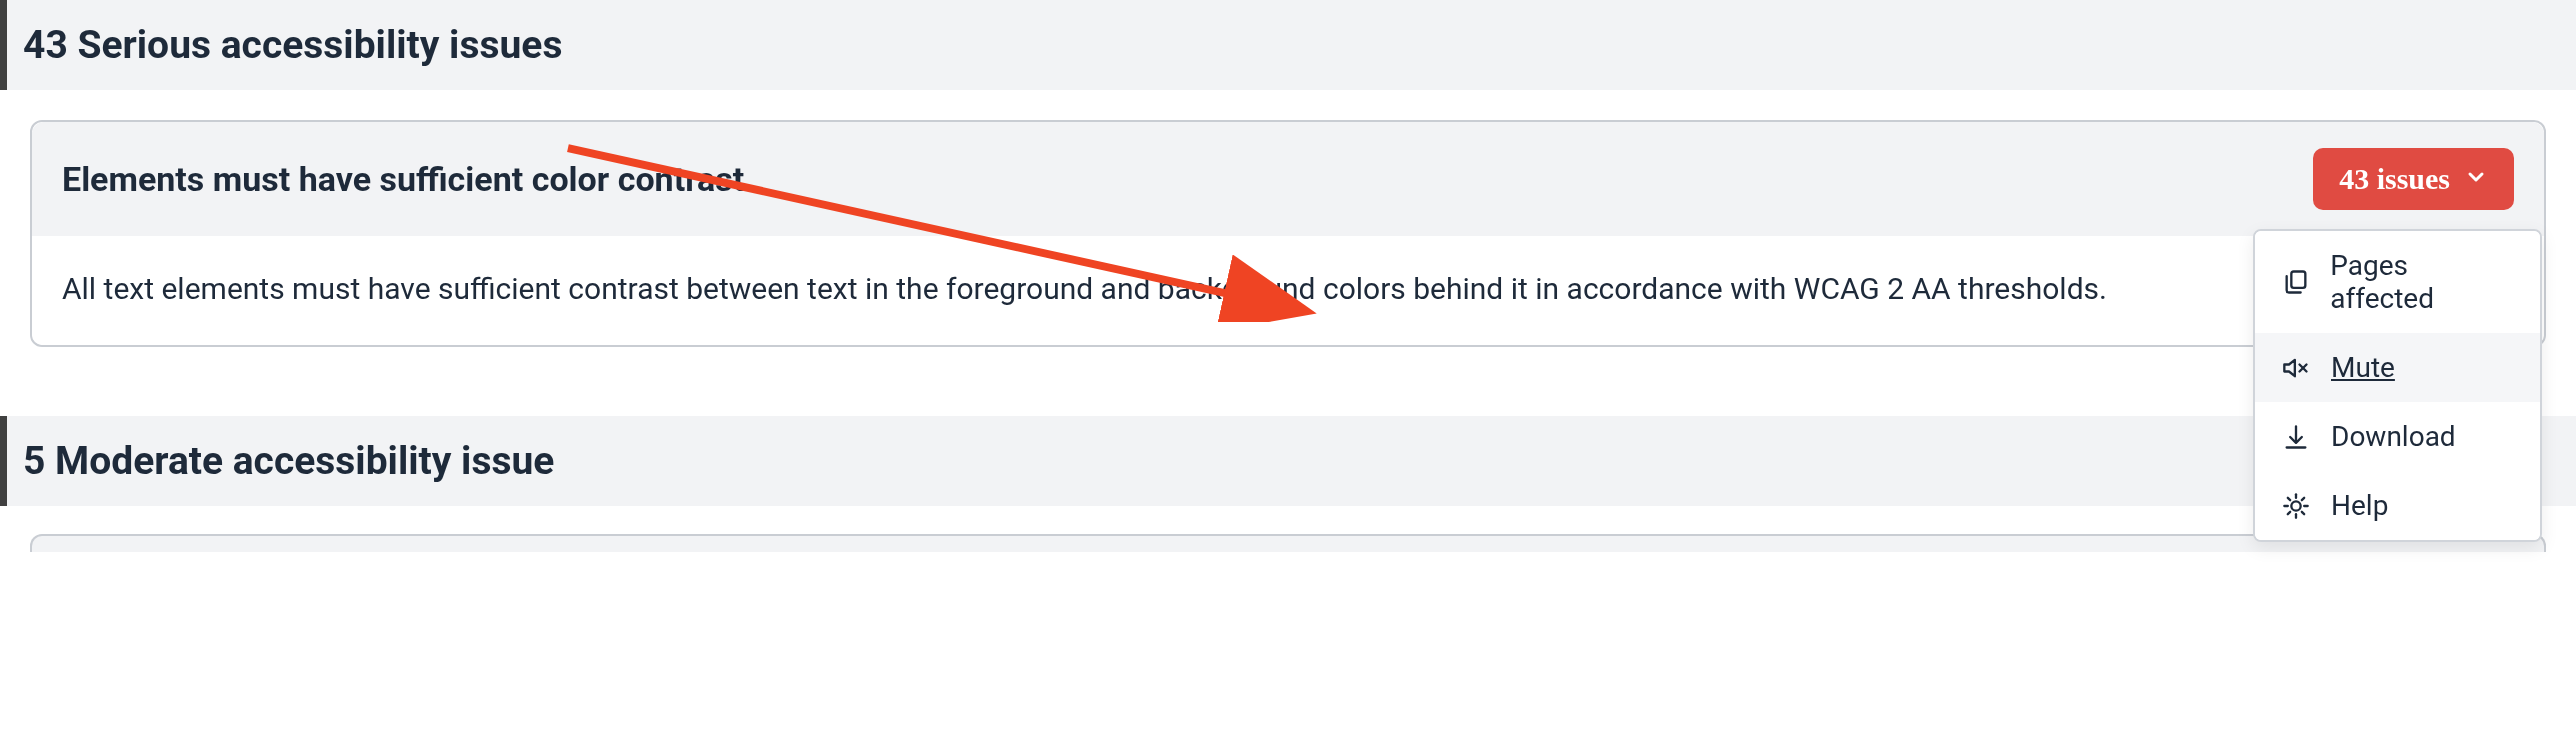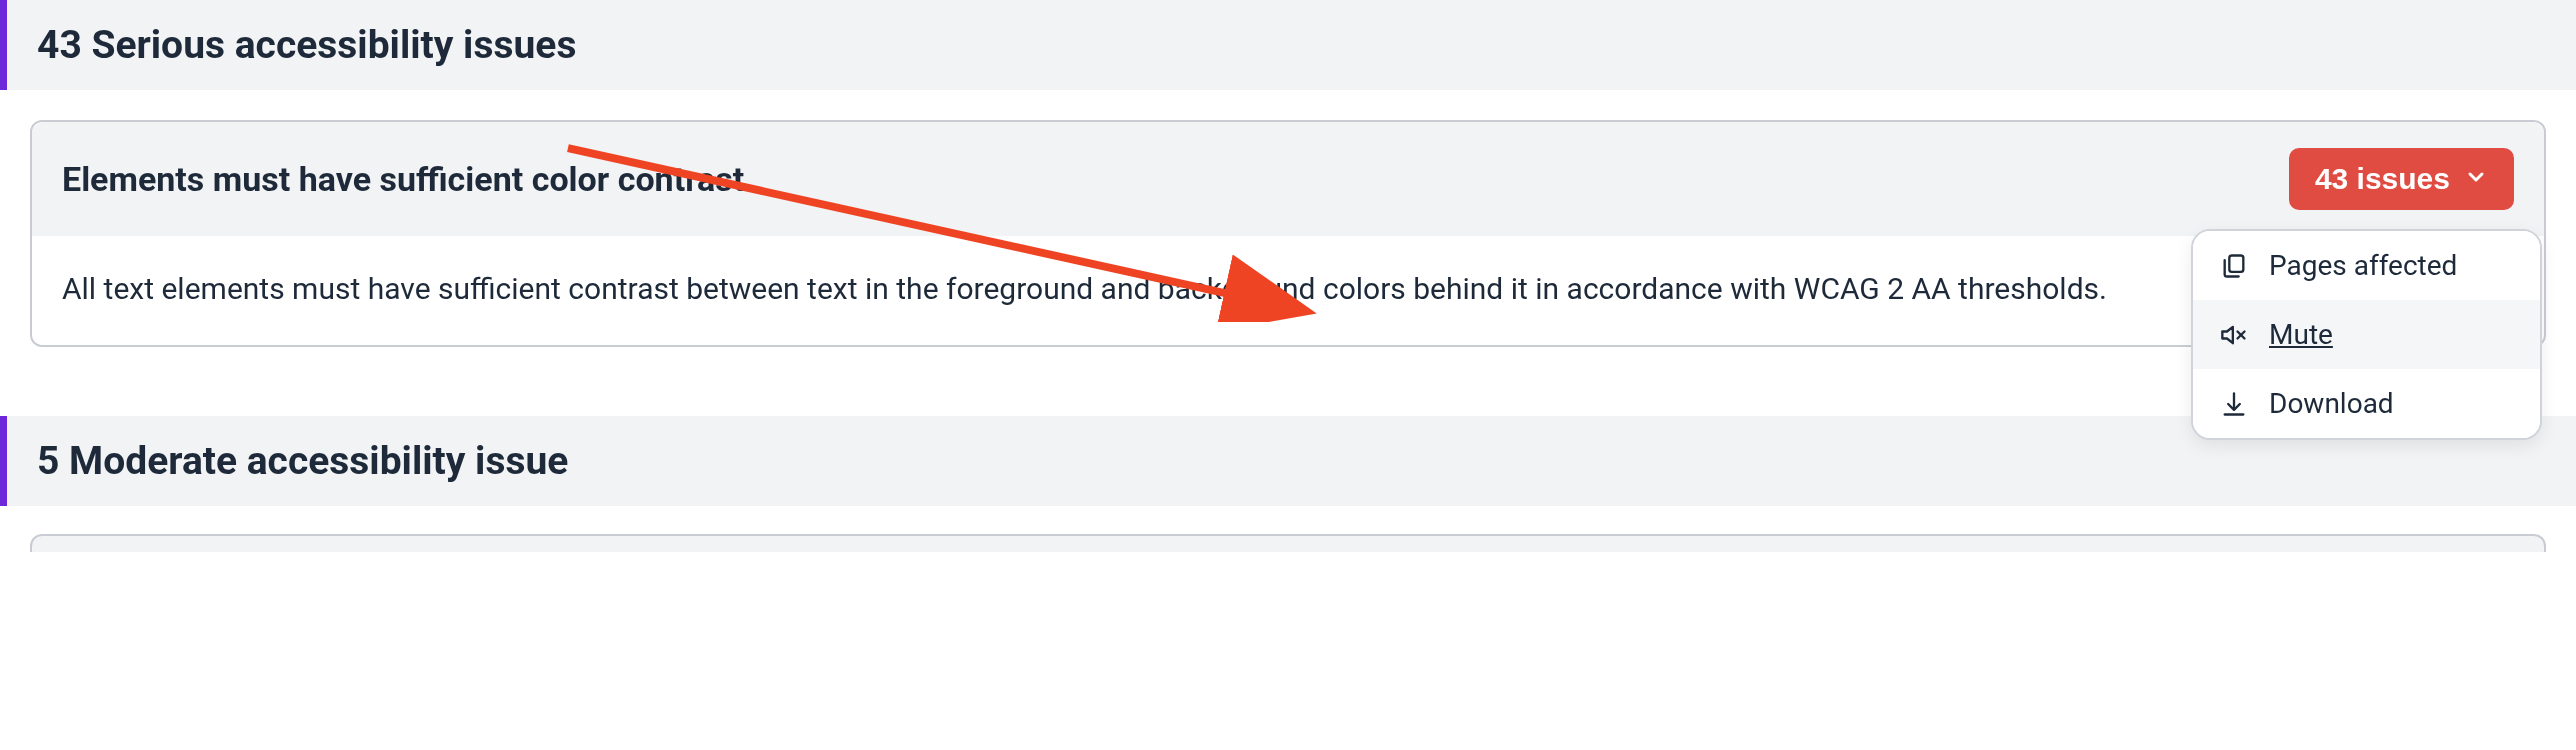--- a/index.html
+++ b/index.html
@@ -13,22 +13,22 @@
       color: #1e2a3a;
       width: 2576px;
       height: 750px;
       position: relative;
       padding: 0;
     }
     .section-header {
       display: flex;
       align-items: center;
       background: #f2f3f5;
-      border-left: 7px solid #6d28d9;
-      padding: 22px 30px;
+      border-left: 7px solid #404040;
+      padding: 22px 16px;
       margin-bottom: 30px;
     }
     .section-header h2 {
       font-size: 39px;
       font-weight: 700;
       color: #1e2a3a;
     }
     .card {
       border: 2px solid #c9cdd3;
       border-radius: 12px;
@@ -55,20 +55,21 @@
       color: #ffffff;
       border: none;
       border-radius: 10px;
       padding: 14px 26px;
       font-size: 30px;
       font-weight: 600;
       display: flex;
       align-items: center;
       gap: 14px;
       cursor: pointer;
+      font-family: Liberation Serif, serif;
     }
     .issues-btn svg {
       width: 24px;
       height: 24px;
     }
     .card-body {
       padding: 30px 30px 34px 30px;
       background: #ffffff;
       border-bottom-left-radius: 12px;
       border-bottom-right-radius: 12px;
@@ -76,24 +77,24 @@
     .card-body p {
       font-size: 30px;
       line-height: 1.5;
       color: #1e2a3a;
       font-weight: 400;
     }
     .dropdown {
       position: absolute;
       top: 107px;
       right: 2px;
-      width: 351px;
+      width: 289px;
       background: #ffffff;
       border: 2px solid #d0d4da;
-      border-radius: 19px;
+      border-radius: 8px;
       box-shadow: 0 6px 18px rgba(0,0,0,0.08);
       overflow: hidden;
       z-index: 10;
     }
     .dropdown-item {
       display: flex;
       align-items: center;
       gap: 20px;
       padding: 18px 26px;
       font-size: 28px;
@@ -189,20 +190,36 @@
     <div class="dropdown-item">
       <span class="icon-slot">
         <svg viewBox="0 0 24 24" stroke-linecap="round" stroke-linejoin="round">
           <path d="M12 3v12"></path>
           <polyline points="7 12 12 17 17 12"></polyline>
           <path d="M4 21h16"></path>
         </svg>
       </span>
       <span>Download</span>
     </div>
+    <div class="dropdown-item">
+      <span class="icon-slot">
+        <svg viewBox="0 0 24 24" stroke-linecap="round" stroke-linejoin="round">
+          <circle cx="12" cy="12" r="4"></circle>
+          <line x1="12" y1="2" x2="12" y2="5"></line>
+          <line x1="12" y1="19" x2="12" y2="22"></line>
+          <line x1="2" y1="12" x2="5" y2="12"></line>
+          <line x1="19" y1="12" x2="22" y2="12"></line>
+          <line x1="5" y1="5" x2="7" y2="7"></line>
+          <line x1="17" y1="17" x2="19" y2="19"></line>
+          <line x1="5" y1="19" x2="7" y2="17"></line>
+          <line x1="17" y1="7" x2="19" y2="5"></line>
+        </svg>
+      </span>
+      <span>Help</span>
+    </div>
   </div>
 </div>
 
 <div class="section-header second">
   <h2>5 Moderate accessibility issue</h2>
 </div>
 
 <div class="card-bottom-hint"></div>
 
 <svg class="annotation-arrow" viewBox="0 0 770 180">

